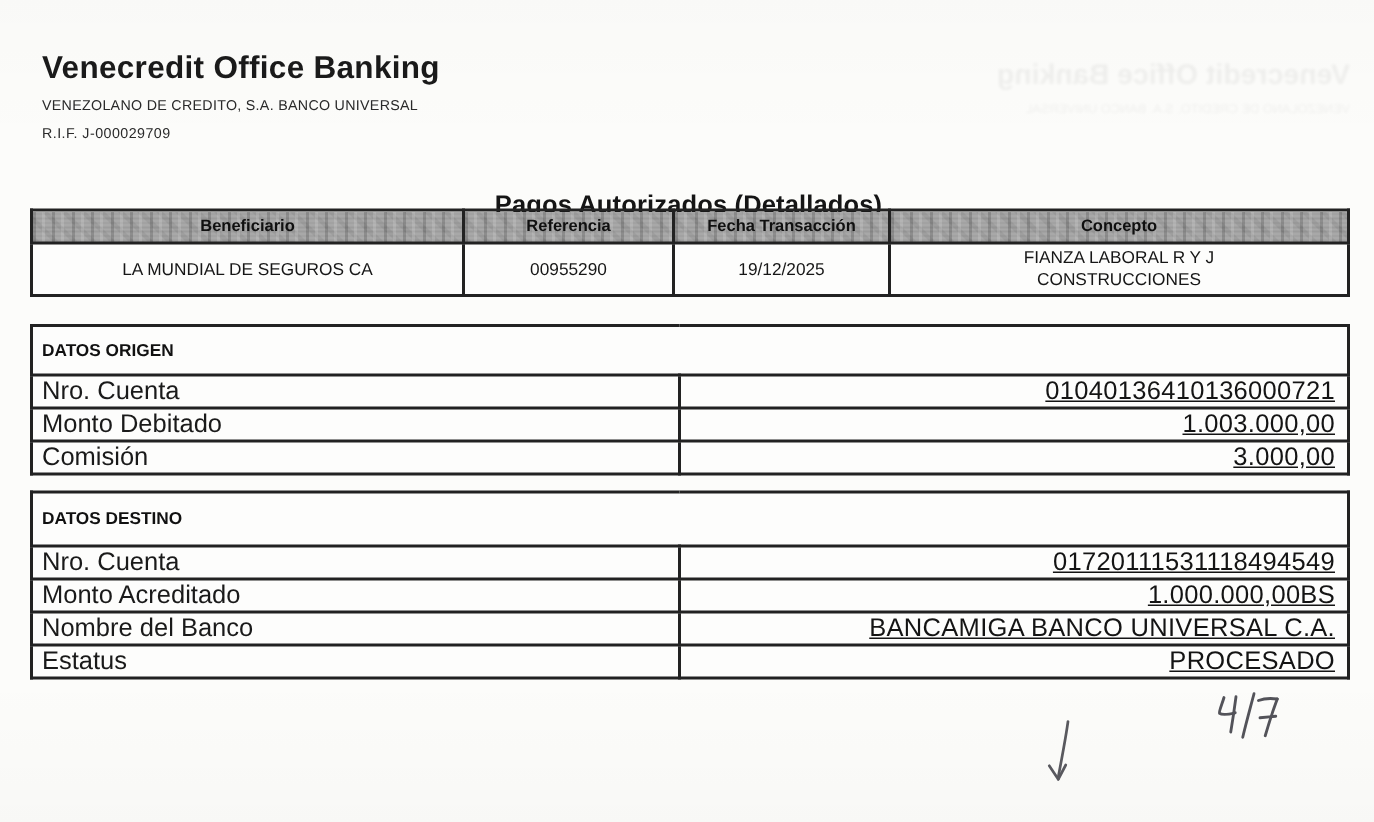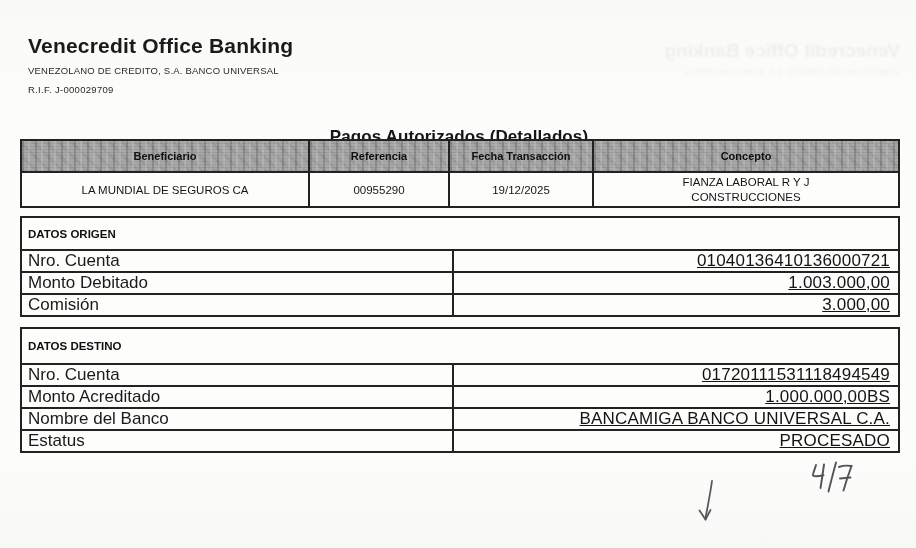--- a/index.html
+++ b/index.html
@@ -49,21 +49,21 @@
     background-color: #a8a8a8;
     background-image:
       repeating-linear-gradient(90deg, rgba(0,0,0,0.16) 0 2px, rgba(0,0,0,0) 2px 6px, rgba(255,255,255,0.14) 6px 8px, rgba(0,0,0,0) 8px 13px),
       repeating-linear-gradient(0deg, rgba(0,0,0,0.07) 0 1px, rgba(0,0,0,0) 1px 3px),
       repeating-linear-gradient(45deg, rgba(0,0,0,0.06) 0 3px, rgba(0,0,0,0) 3px 9px);
   }
 
   
   .tbl-payments { top: 139px; }
   .tbl-payments th {
-    height: 32px; font-size: 11px; font-weight: bold; color: #101010;
+    height: 22px; font-size: 11px; font-weight: bold; color: #101010;
     text-align: center; vertical-align: middle; padding: 0 2px;
   }
   .tbl-payments td {
     height: 35px; font-size: 11.5px; text-align: center; vertical-align: middle;
     background: #fdfdfc; color: #161616;
   }
   .wrap-cell span { display: inline-block; max-width: 175px; line-height: 1.3; }
 
   
   .tbl-section td { background: #fdfdfc; vertical-align: middle; font-size: 17px; }

